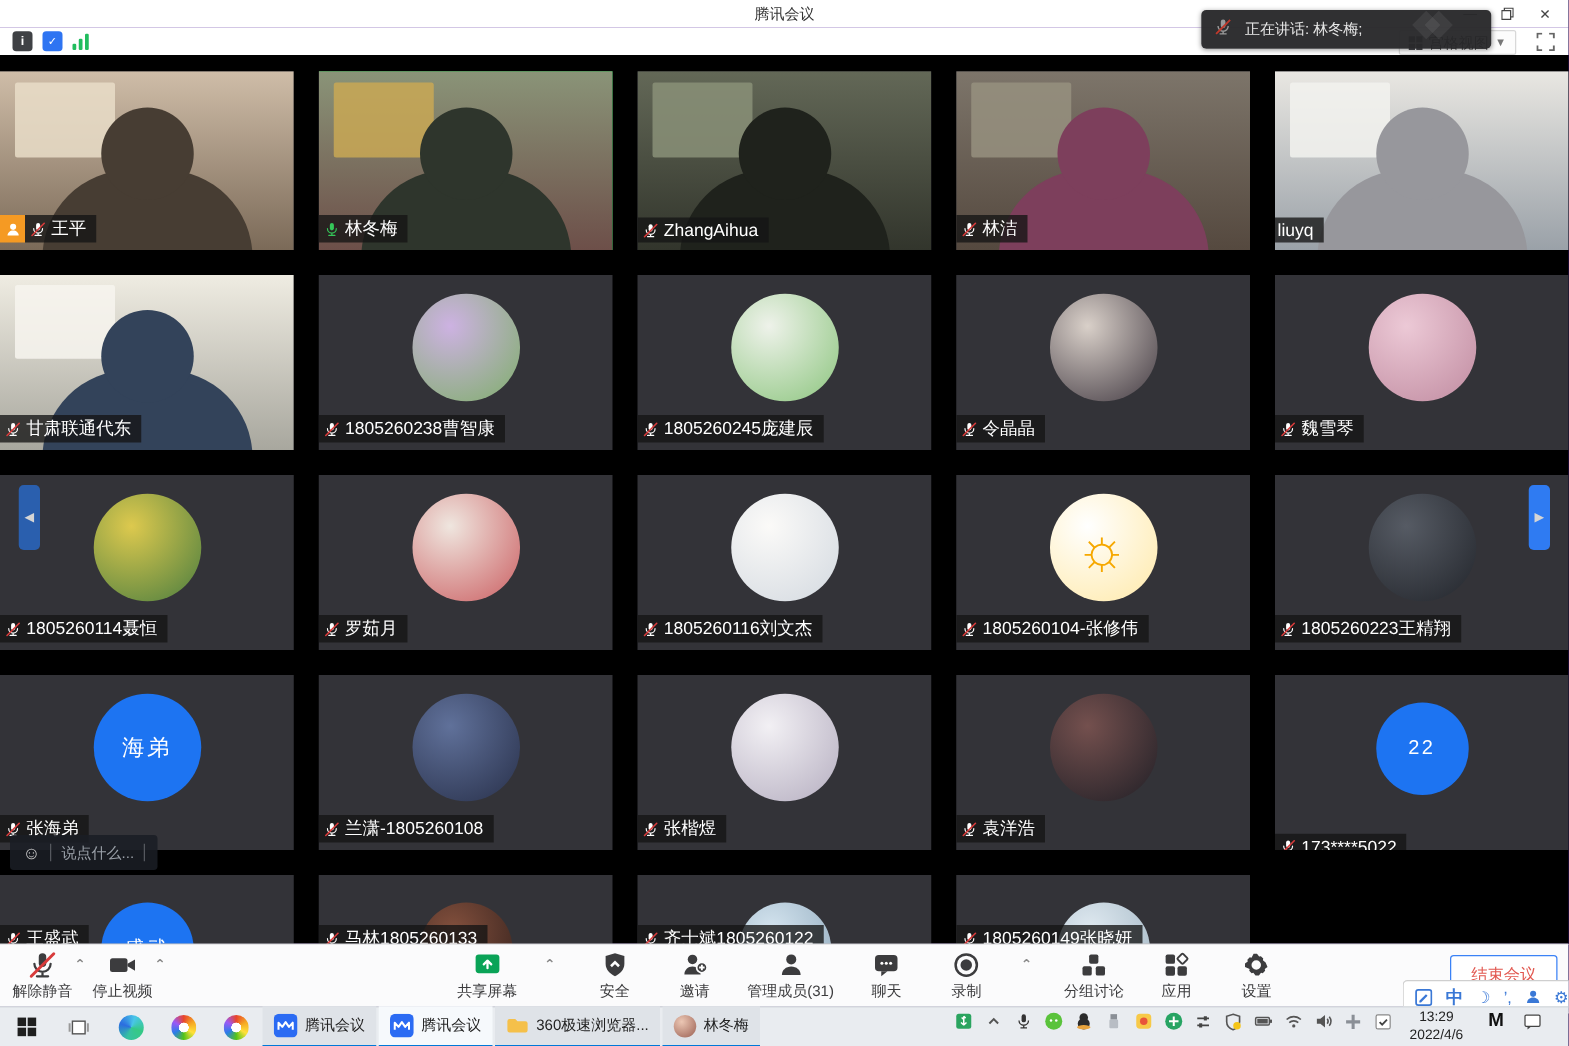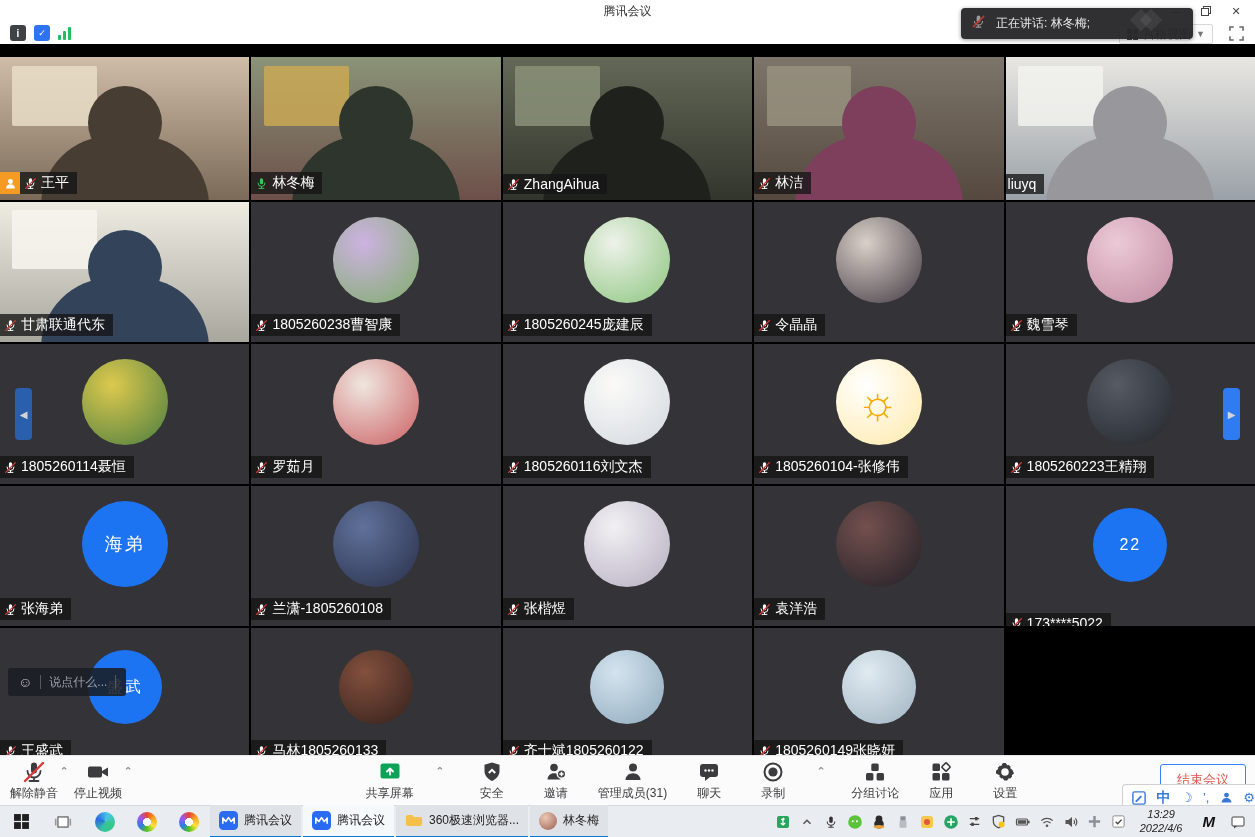--- a/index.html
+++ b/index.html
@@ -26,21 +26,21 @@
   .caret{font-size:9px;color:#777;}
   .fs-btn{position:absolute;right:8px;top:2px;width:22px;height:18px;display:flex;align-items:center;justify-content:center;}
   
   .toast{position:absolute;left:961px;top:8px;width:212px;height:31px;background:rgba(40,40,42,.96);border-radius:4px;
          display:flex;align-items:center;gap:10px;padding:0 10px;z-index:60;box-shadow:0 1px 4px rgba(0,0,0,.4);overflow:hidden;}
   .toast .txt{color:#e8e8e8;font-size:12px;white-space:nowrap;}
   .toast .wm{position:absolute;right:34px;top:4px;display:flex;}
   .toast .wm i{width:16px;height:16px;background:rgba(255,255,255,.07);transform:rotate(45deg);margin-left:-6px;display:block;}
   
   .grid{position:absolute;top:44px;left:0;width:1255px;height:711px;background:#000;padding-top:13px;box-sizing:border-box;
-        display:grid;grid-template-columns:repeat(5,1fr);grid-template-rows:143px 140px 140px 140px auto;gap:2px;}
+        display:grid;grid-template-columns:repeat(5,1fr);grid-template-rows:143px 140px 140px 140px auto;gap:20px;}
   .tile{position:relative;background:#333338;overflow:hidden;}
   .tile.speaking{box-shadow:inset 0 0 0 2px #2dbd4e;}
   .scene{position:absolute;inset:0;}
   .scene .accent{position:absolute;left:5%;top:6%;width:34%;height:42%;opacity:.85;border-radius:2px;}
   .scene .head{position:absolute;left:50%;top:20%;transform:translateX(-50%);width:74px;height:74px;border-radius:50%;}
   .scene .torso{position:absolute;left:50%;bottom:-14px;transform:translateX(-50%);width:168px;height:78px;border-radius:70px 70px 0 0;}
   .avatar-wrap{position:absolute;inset:0;display:flex;justify-content:center;align-items:flex-start;padding-top:15px;}
   .circ{width:86px;height:86px;border-radius:50%;display:flex;align-items:center;justify-content:center;color:#fff;font-size:18px;letter-spacing:2px;}
   .tile.r5 .avatar-wrap{padding-top:22px;}
   .tile.r5 .circ{width:74px;height:74px;font-size:16px;}
@@ -82,21 +82,21 @@
   .tk-launch{display:flex;align-items:center;}
   .tk-ic{width:42px;height:31px;display:flex;align-items:center;justify-content:center;}
   .circle-ic{width:20px;height:20px;border-radius:50%;}
   .edge-ic{background:conic-gradient(from 200deg,#35c2a0,#2b6de0,#49c6e8,#35c985,#35c2a0);}
   .swirl{background:radial-gradient(circle,#fff 0 27%,transparent 29%),conic-gradient(#e8452c,#f5a623,#ffe13a,#53c41a,#2b7de9,#9b59f5,#e8452c);}
   .tk-app{height:31px;display:flex;align-items:center;gap:6px;padding:0 9px;margin-right:2px;border-bottom:2px solid #0079d8;
           background:#dfe3e8;font-size:12px;color:#222;max-width:120px;white-space:nowrap;}
   .tk-app.active{background:#f6f9fc;}
   .tk-app .lb{overflow:hidden;text-overflow:ellipsis;}
   .tk-avatar{width:18px;height:18px;border-radius:50%;background:radial-gradient(circle at 35% 30%,#ecc7b4,#9a5f52);}
-  .tray{display:flex;align-items:center;gap:6px;margin-left:auto;padding-right:8px;font-style:italic;}
+  .tray{display:flex;align-items:flex-start;gap:6px;margin-left:auto;padding-right:20px;}
   .tray .tico{width:18px;height:18px;display:flex;align-items:center;justify-content:center;}
   .clock{display:flex;flex-direction:column;align-items:center;justify-content:center;font-size:11px;color:#222;line-height:1.2;padding:0 6px;}
   .m-ic{font-weight:bold;font-size:15px;color:#111;padding:0 8px;}
 </style>
 </head>
 <body>
 
 <div class="app">
 
   <div class="titlebar">

